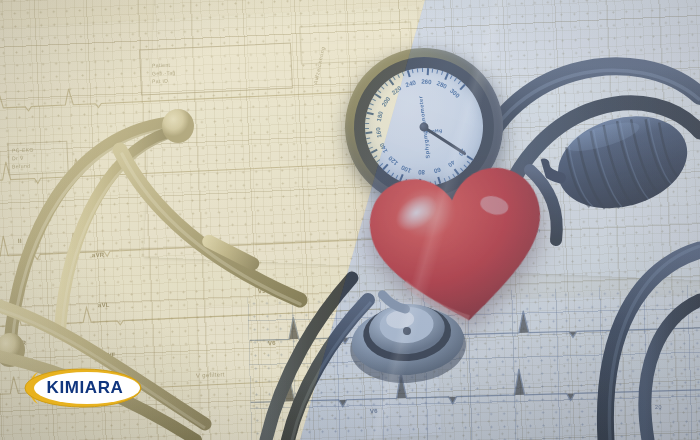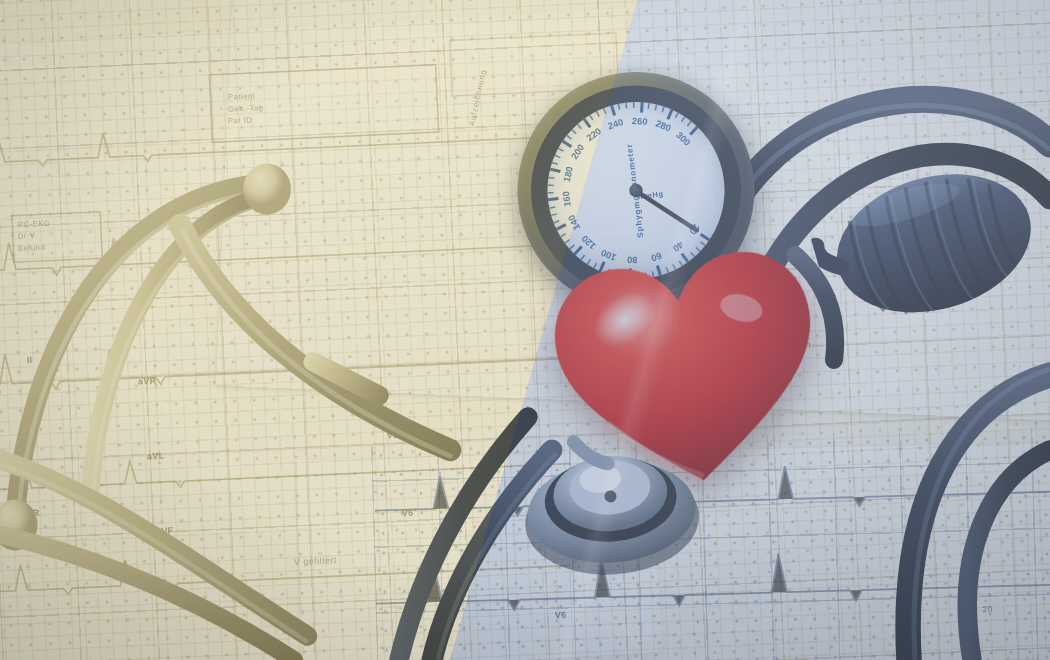--- a/index.html
+++ b/index.html
@@ -600,14 +600,23 @@
     <path d="M40 18 C 46 26, 54 32, 62 34" stroke="#8d9cb0" stroke-width="9" fill="none" stroke-linecap="round"></path>
   </svg>
 
   <div id="warm-tone"></div>
   <div id="warm-tone2"></div>
   <div id="cool-tone"></div>
   <div id="cool-tone2"></div>
   <div id="split-seam"></div>
   <div id="vignette"></div>
 
+  <div id="logo">
+    <svg width="118" height="44" viewBox="0 0 118 44" style="position:absolute;left:0;top:0;">
+      <ellipse cx="59" cy="22" rx="58" ry="19" fill="#e8b21f"></ellipse>
+      <ellipse cx="63" cy="22" rx="53" ry="16" fill="#ffffff"></ellipse>
+      <path d="M14 6 C 2 12, 2 32, 14 38 C 6 30, 6 14, 14 6 Z" fill="#e8b21f"></path>
+      <ellipse cx="59" cy="22" rx="58" ry="19" fill="none" stroke="#cf9d14" stroke-width="1"></ellipse>
+    </svg>
+    <div id="logo-text">KIMIARA</div>
+  </div>
 
 </div>
 
 </body></html>

